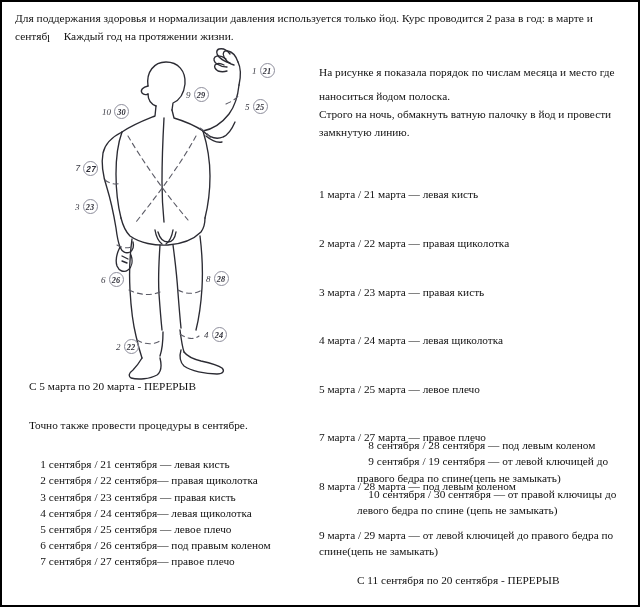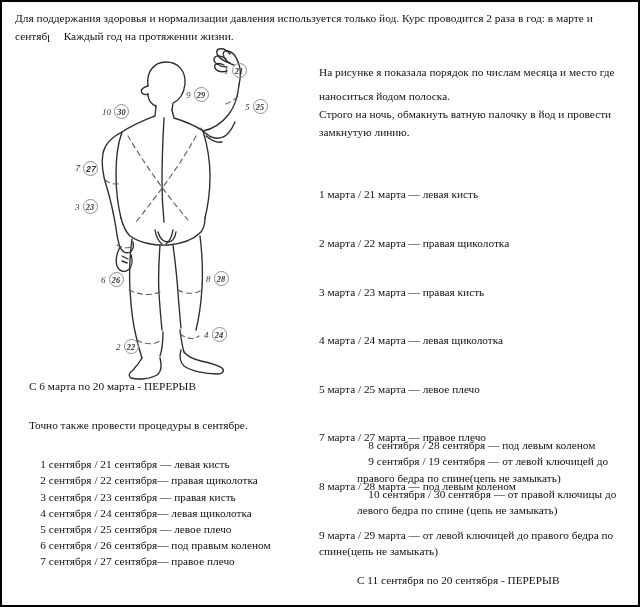--- a/index.html
+++ b/index.html
@@ -208,21 +208,21 @@
         <path d="M69 250 C79 255 91 256 100 252"></path>
         <path d="M118 250 C127 255 137 254 143 249"></path>
 
         <path d="M77 300 C85 305 95 305 101 300"></path>
         <path d="M120 294 C127 299 134 300 139 296"></path>
 
         <path d="M140 88 C146 92 150 96 152 101"></path>
       </g>
     </svg>
 
-    <div class="marker" style="left:164px; top:23px;">
+    <div class="marker" style="left:192px; top:23px;">
       <span class="plain">1</span><span class="circled">21</span>
     </div>
     <div class="marker" style="left:126px; top:47px;">
       <span class="plain">9</span><span class="circled">29</span>
     </div>
     <div class="marker" style="left:185px; top:59px;">
       <span class="plain">5</span><span class="circled">25</span>
     </div>
     <div class="marker" style="left:42px; top:64px;">
       <span class="plain">10</span><span class="circled">30</span>
@@ -256,21 +256,21 @@
     <span class="row">2 марта / 22 марта — правая щиколотка</span>
     <span class="row">3 марта / 23 марта — правая кисть</span>
     <span class="row">4 марта / 24 марта — левая щиколотка</span>
     <span class="row">5 марта / 25 марта — левое плечо</span>
     <span class="row">7 марта / 27 марта — правое плечо</span>
     <span class="row">8 марта / 28 марта — под левым коленом</span>
     <span class="row">9 марта / 29 марта — от левой ключицей до правого бедра по спине(цепь не замыкать)</span>
     
   </div>
 
-  <div class="txt" id="break-march">С 6 марта по 20 марта - ПЕРЕРЫВ</div>
+  <div class="txt" id="break-march">С 5 марта по 20 марта - ПЕРЕРЫВ</div>
 
   <div class="txt" id="sept-intro">Точно также провести процедуры в сентябре.</div>
 
   <div class="txt" id="sept-list-left">
     <span class="row">1 сентября / 21 сентября — левая кисть</span>
     <span class="row">2 сентября / 22 сентября— правая щиколотка</span>
     <span class="row">3 сентября / 23 сентября — правая кисть</span>
     <span class="row">4 сентября / 24 сентября— левая щиколотка</span>
     <span class="row">5 сентября / 25 сентября — левое плечо</span>
     <span class="row">6 сентября / 26 сентября— под правым коленом</span>

